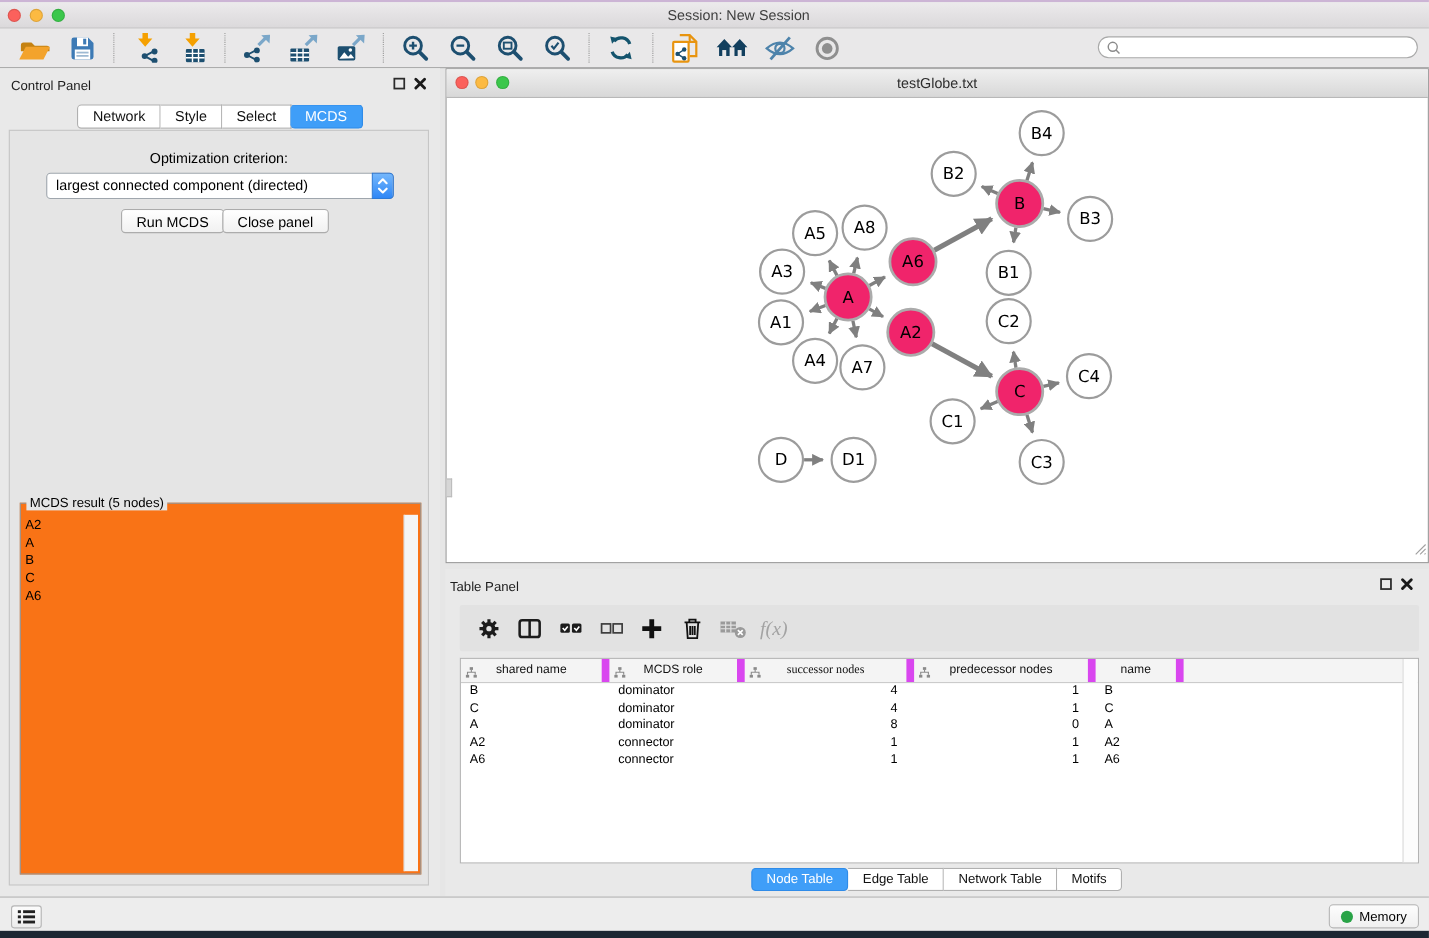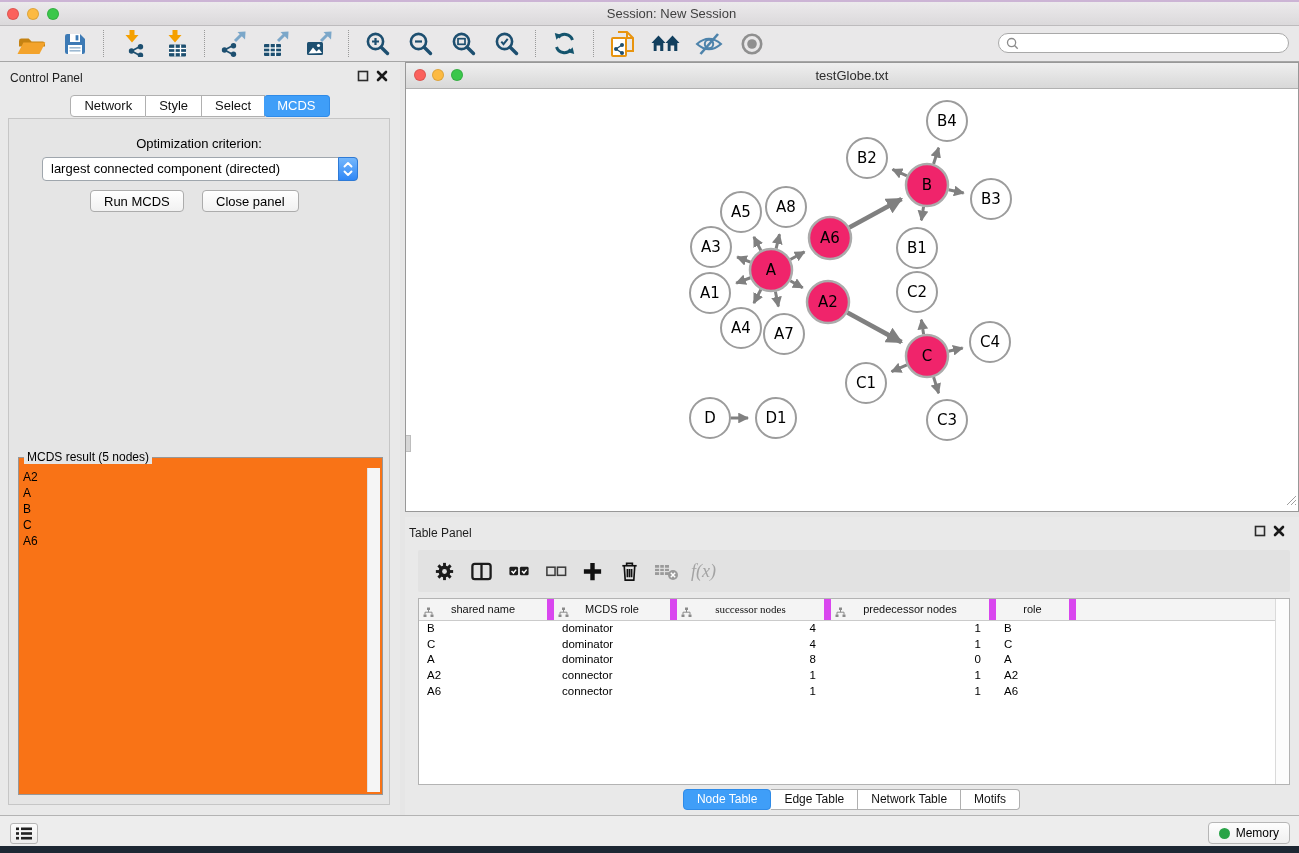--- a/index.html
+++ b/index.html
@@ -41,21 +41,21 @@
   .tab.sel{background:#3f9ef8;border-color:#2f8be8;color:#fff;border-radius:4px;position:relative;margin-left:-1px;}
   .cp-body{position:absolute;left:8px;top:56px;width:382px;height:687px;background:#e5e5e5;border:1px solid #c6c6c6;box-sizing:border-box;}
   .opt-label{position:absolute;left:0;top:17px;width:100%;text-align:center;font-size:13px;color:#000;}
   .dropdown{position:absolute;left:33px;top:38px;width:314px;height:22px;background:#fff;border:1px solid #9fa6ad;
             border-radius:4px;}
   .dd-text{font-size:13px;line-height:22px;padding-left:8px;color:#000;white-space:nowrap;overflow:hidden;}
   .dd-step{position:absolute;right:-1px;top:-1px;width:20px;height:24px;border-radius:0 4px 4px 0;
            background:linear-gradient(#74b7fc,#2f87f6);border:1px solid #2e7ad6;box-sizing:border-box;}
   .btn{position:absolute;top:71px;height:22px;background:linear-gradient(#ffffff,#f1f1f1);border:1px solid #acacac;
        border-radius:4px;font-size:13px;color:#000;padding:0 13px;line-height:19px;}
-  .btn.run{left:81px;} .btn.close{left:193px;}
+  .btn.run{left:101px;} .btn.close{left:193px;}
   .groupbox{position:absolute;left:9px;top:338px;width:363px;height:336px;border:1px solid #979797;background:#f97316;}
   .gb-label{position:absolute;top:-8px;left:5px;background:#e5e5e5;padding:0 3px;font-size:12px;color:#000;}
   .gb-list{position:absolute;left:4px;top:11px;right:16px;bottom:2px;font-size:12px;line-height:16px;color:#000;overflow:hidden;}
   .gb-scroll{position:absolute;right:2px;top:10px;bottom:2px;width:12px;background:#f5f5f5;border-left:1px solid #e2e2e2;}
 
   
   .netframe{left:405px;top:62px;width:894px;height:450px;background:#fff;border:1px solid #989898;box-sizing:border-box;}
   .nf-title{height:25px;background:linear-gradient(#efefef,#d8d8d8);border-bottom:1px solid #b1b1b1;position:relative;}
   .nf-title .tl{top:6px;} .nf-title .red{left:8px;} .nf-title .yel{left:26px;} .nf-title .grn{left:45px;}
   .nf-title-text{text-align:center;line-height:25px;font-size:13px;color:#2c2c2c;}
@@ -628,21 +628,21 @@
               <g fill="#8a8a8a">
                 <rect x="4" y="0.5" width="3" height="2.5"></rect>
                 <rect x="0.5" y="7.5" width="3" height="2.5"></rect>
                 <rect x="7.5" y="7.5" width="3" height="2.5"></rect>
               </g>
               <path d="M5.5 3v2.2M2 7.5V5.2h7v2.3" stroke="#8a8a8a" fill="none" stroke-width="1"></path>
             </svg></span>
           <span class="th-label">predecessor nodes</span>
         </div>
         <div class="th" style="width:80px;">
-          <span class="th-label">role</span>
+          <span class="th-label">name</span>
         </div>
         <div class="th" style="flex:1;border-right:none;"></div>
       </div>
     <div id="tbody">
         <div class="tr">
           <div class="td" style="width:135px;padding-left:8px;text-align:left;">B</div>
           <div class="td" style="width:123px;padding-left:8px;text-align:left;">dominator</div>
           <div class="td" style="width:154px;padding-right:15px;text-align:right;">4</div>
           <div class="td" style="width:165px;padding-right:15px;text-align:right;">1</div>
           <div class="td" style="width:80px;padding-left:8px;text-align:left;">B</div>

